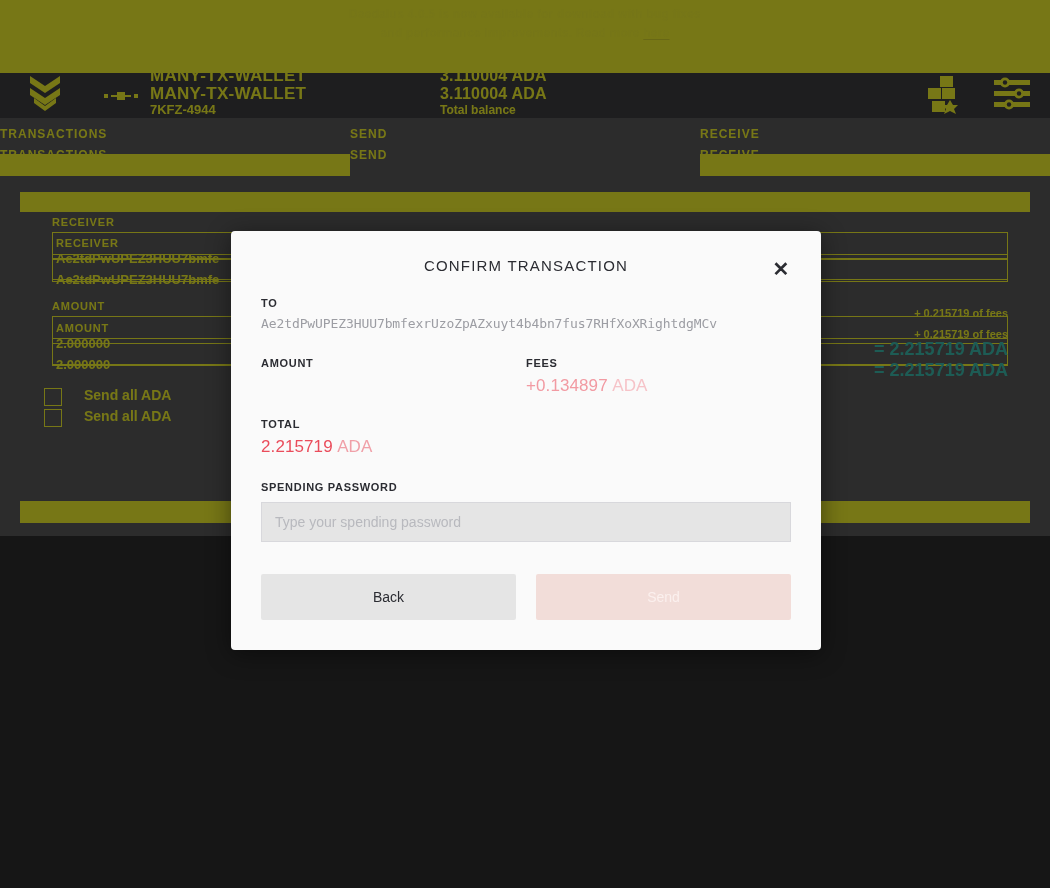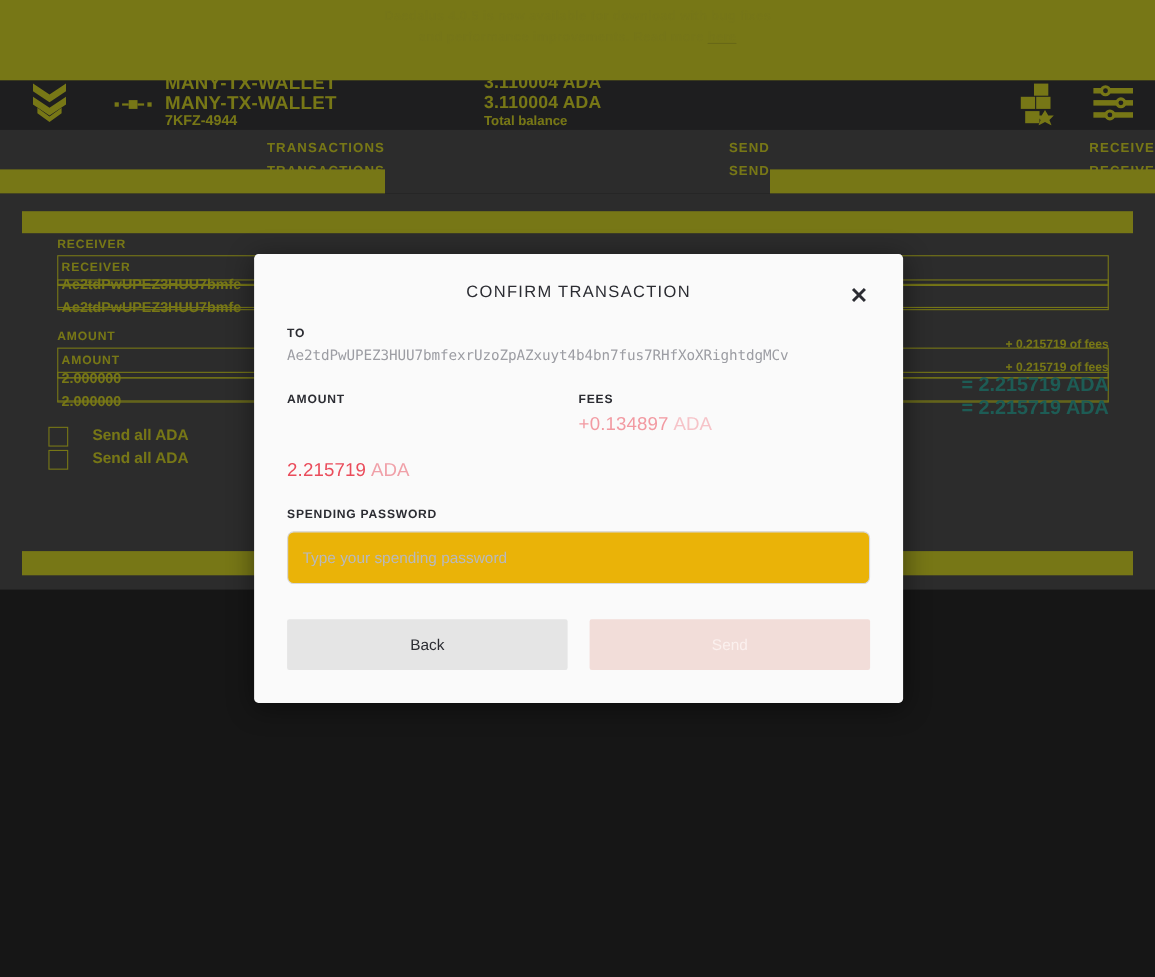--- a/index.html
+++ b/index.html
@@ -136,21 +136,21 @@
   }
   .tab {
     flex: 1 1 0;
     position: relative;
     height: 58px;
     cursor: pointer;
   }
   .tab-label {
     position: absolute;
     left: 0; width: 100%;
-    text-align: right;
+    text-align: left;
     font-size: 12px;
     font-weight: 700;
     letter-spacing: 1px;
     color: #ffff00;
     white-space: nowrap;
     -webkit-font-smoothing: none;
   }
   .tab-label.ghost-a { top: 9px; }
   .tab-label.ghost-b { top: 30px; }
   .tab-underline {
@@ -332,24 +332,24 @@
 
   .pwd-label {
     font-size: 11px;
     font-weight: 700;
     letter-spacing: 0.7px;
     color: #2b2c32;
     margin-bottom: 9px;
   }
   .pwd-input {
     width: 100%;
-    height: 48px;
+    height: 40px;
     border: 1px solid #d8d8dc;
-    border-radius: 6px;
-    background: #eab308;
+    border-radius: 0;
+    background: #e5e5e5;
     padding: 0 13px;
     font-family: "Liberation Sans", sans-serif;
     font-size: 14px;
     color: #2b2c32;
     outline: none;
   }
   .pwd-input::placeholder { color: #b8b9be; }
 
   .modal-actions {
     display: flex;
@@ -526,20 +526,21 @@
       <div class="amount-col">
         <div class="section-label">FEES</div>
         <div>
           <span class="value-num fees-num">+0.134897</span>
           <span class="value-unit fees-unit">ADA</span>
         </div>
       </div>
     </div>
 
     <div class="total-block">
+      <div class="section-label">TOTAL</div>
       <div>
         <span class="value-num">2.215719</span>
         <span class="value-unit">ADA</span>
       </div>
     </div>
 
     <div class="pwd-label">SPENDING PASSWORD</div>
     <input class="pwd-input" type="password" placeholder="Type your spending password" style="">
 
     <div class="modal-actions">

